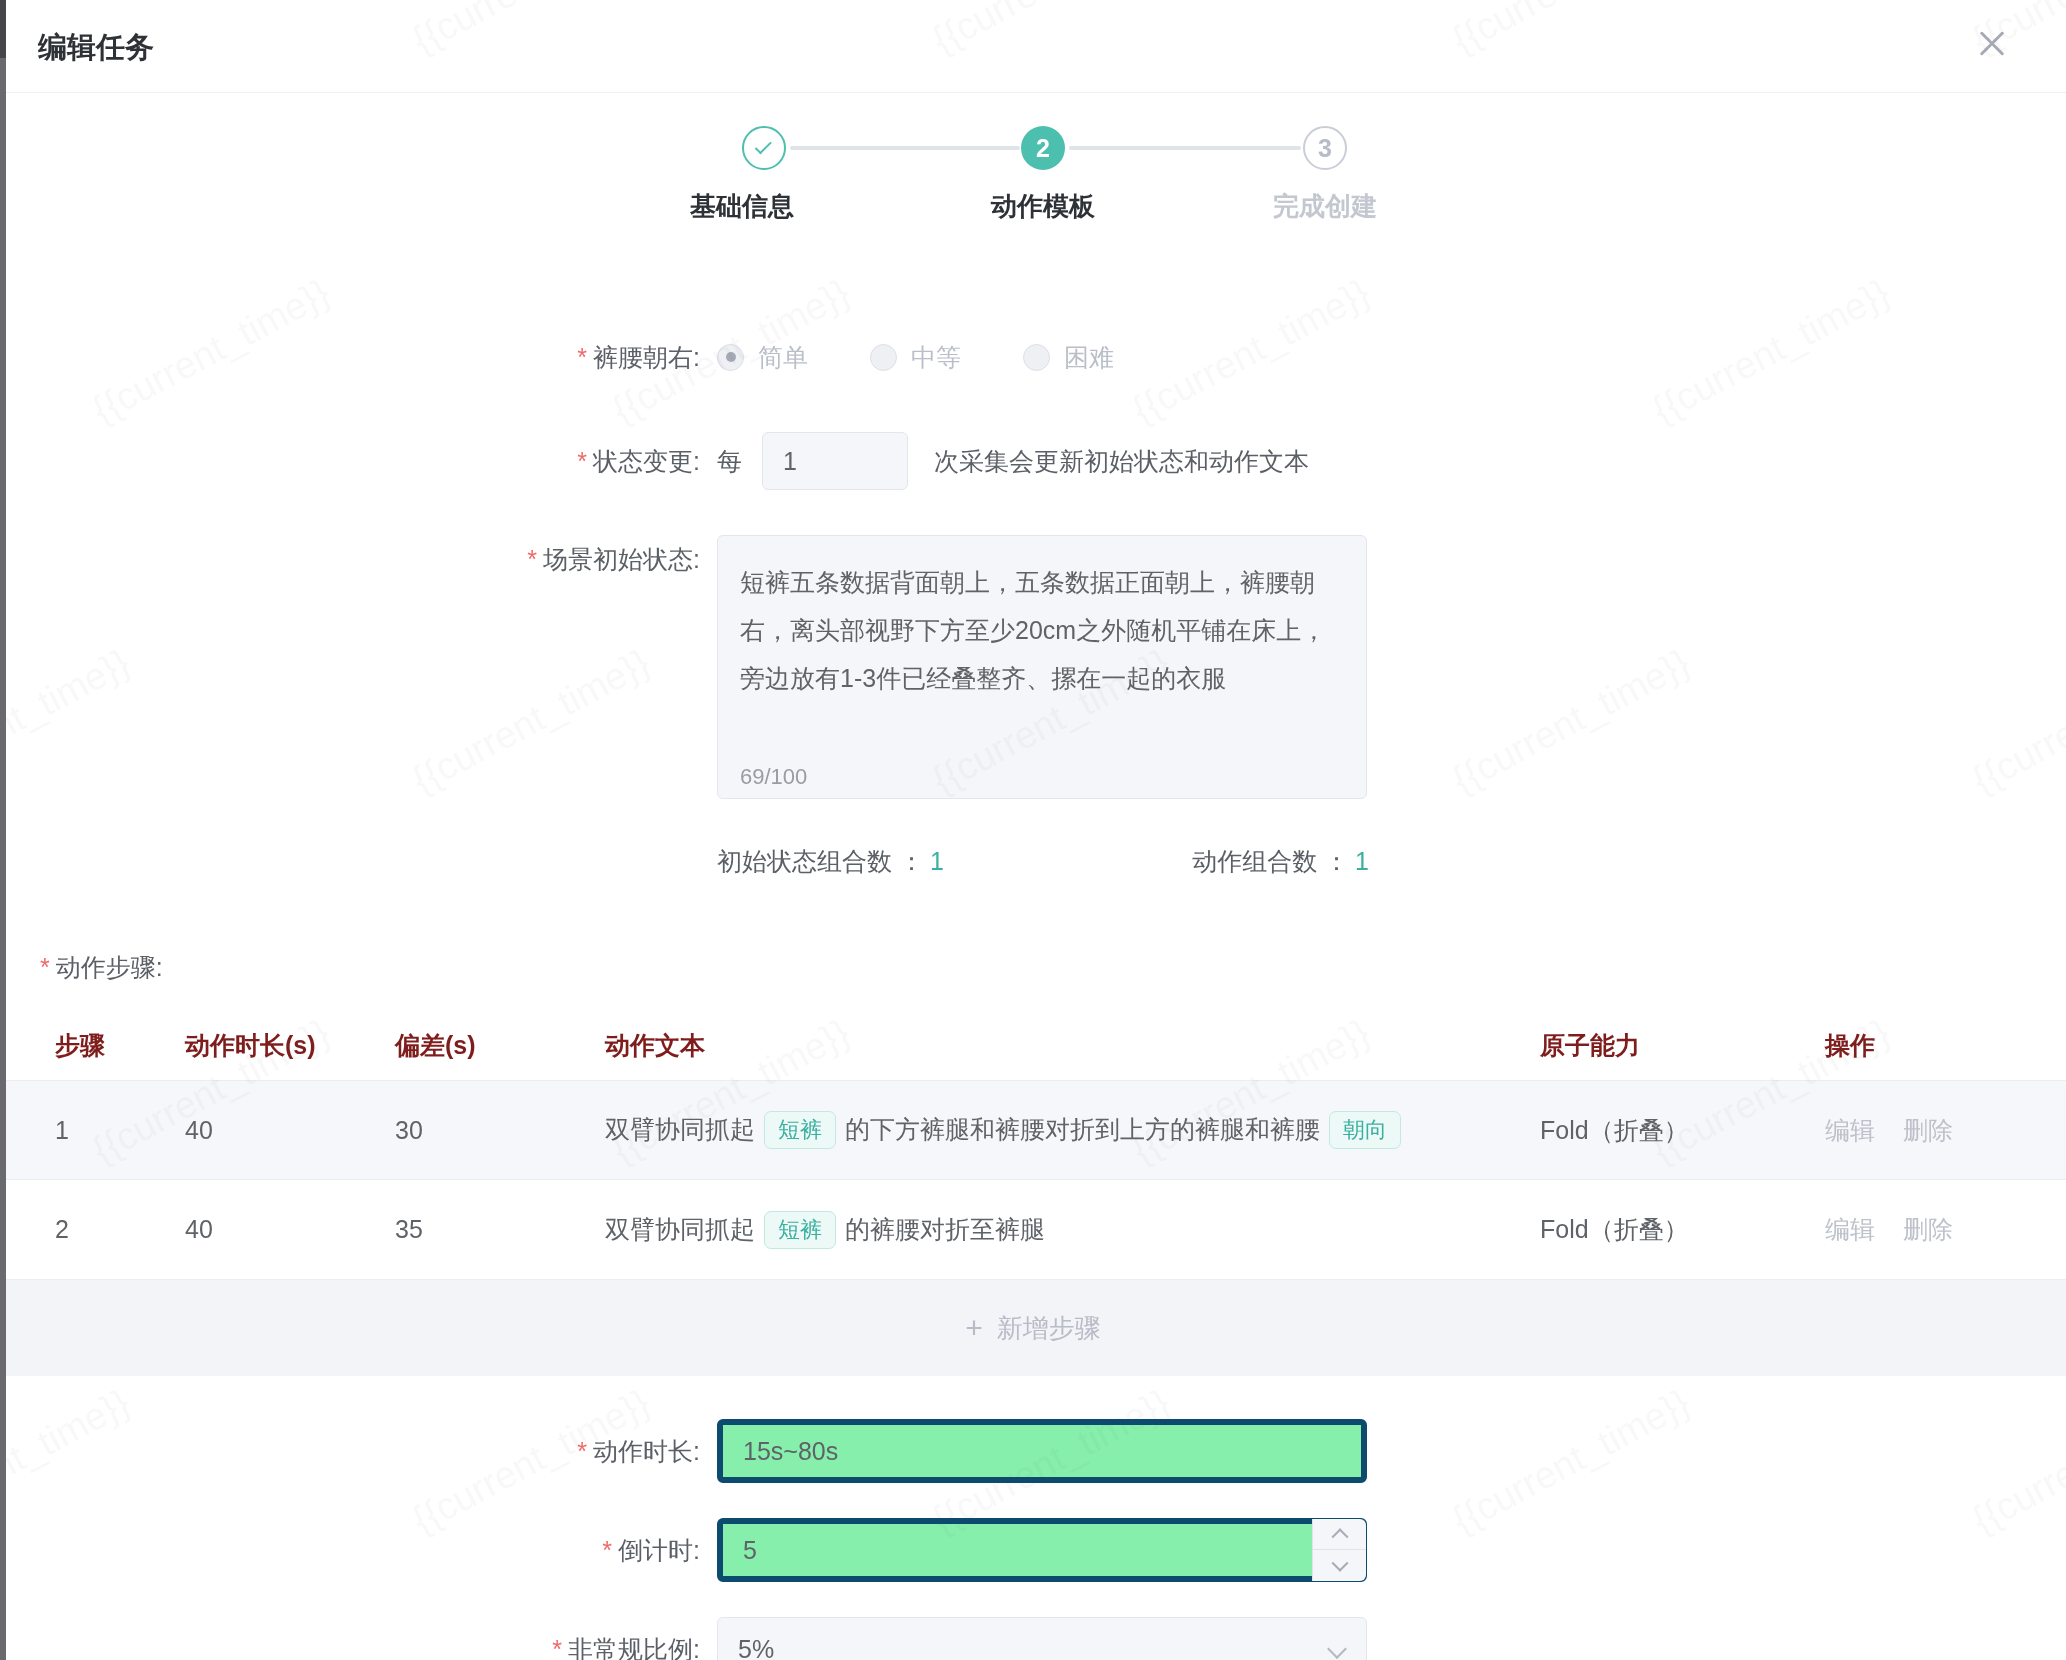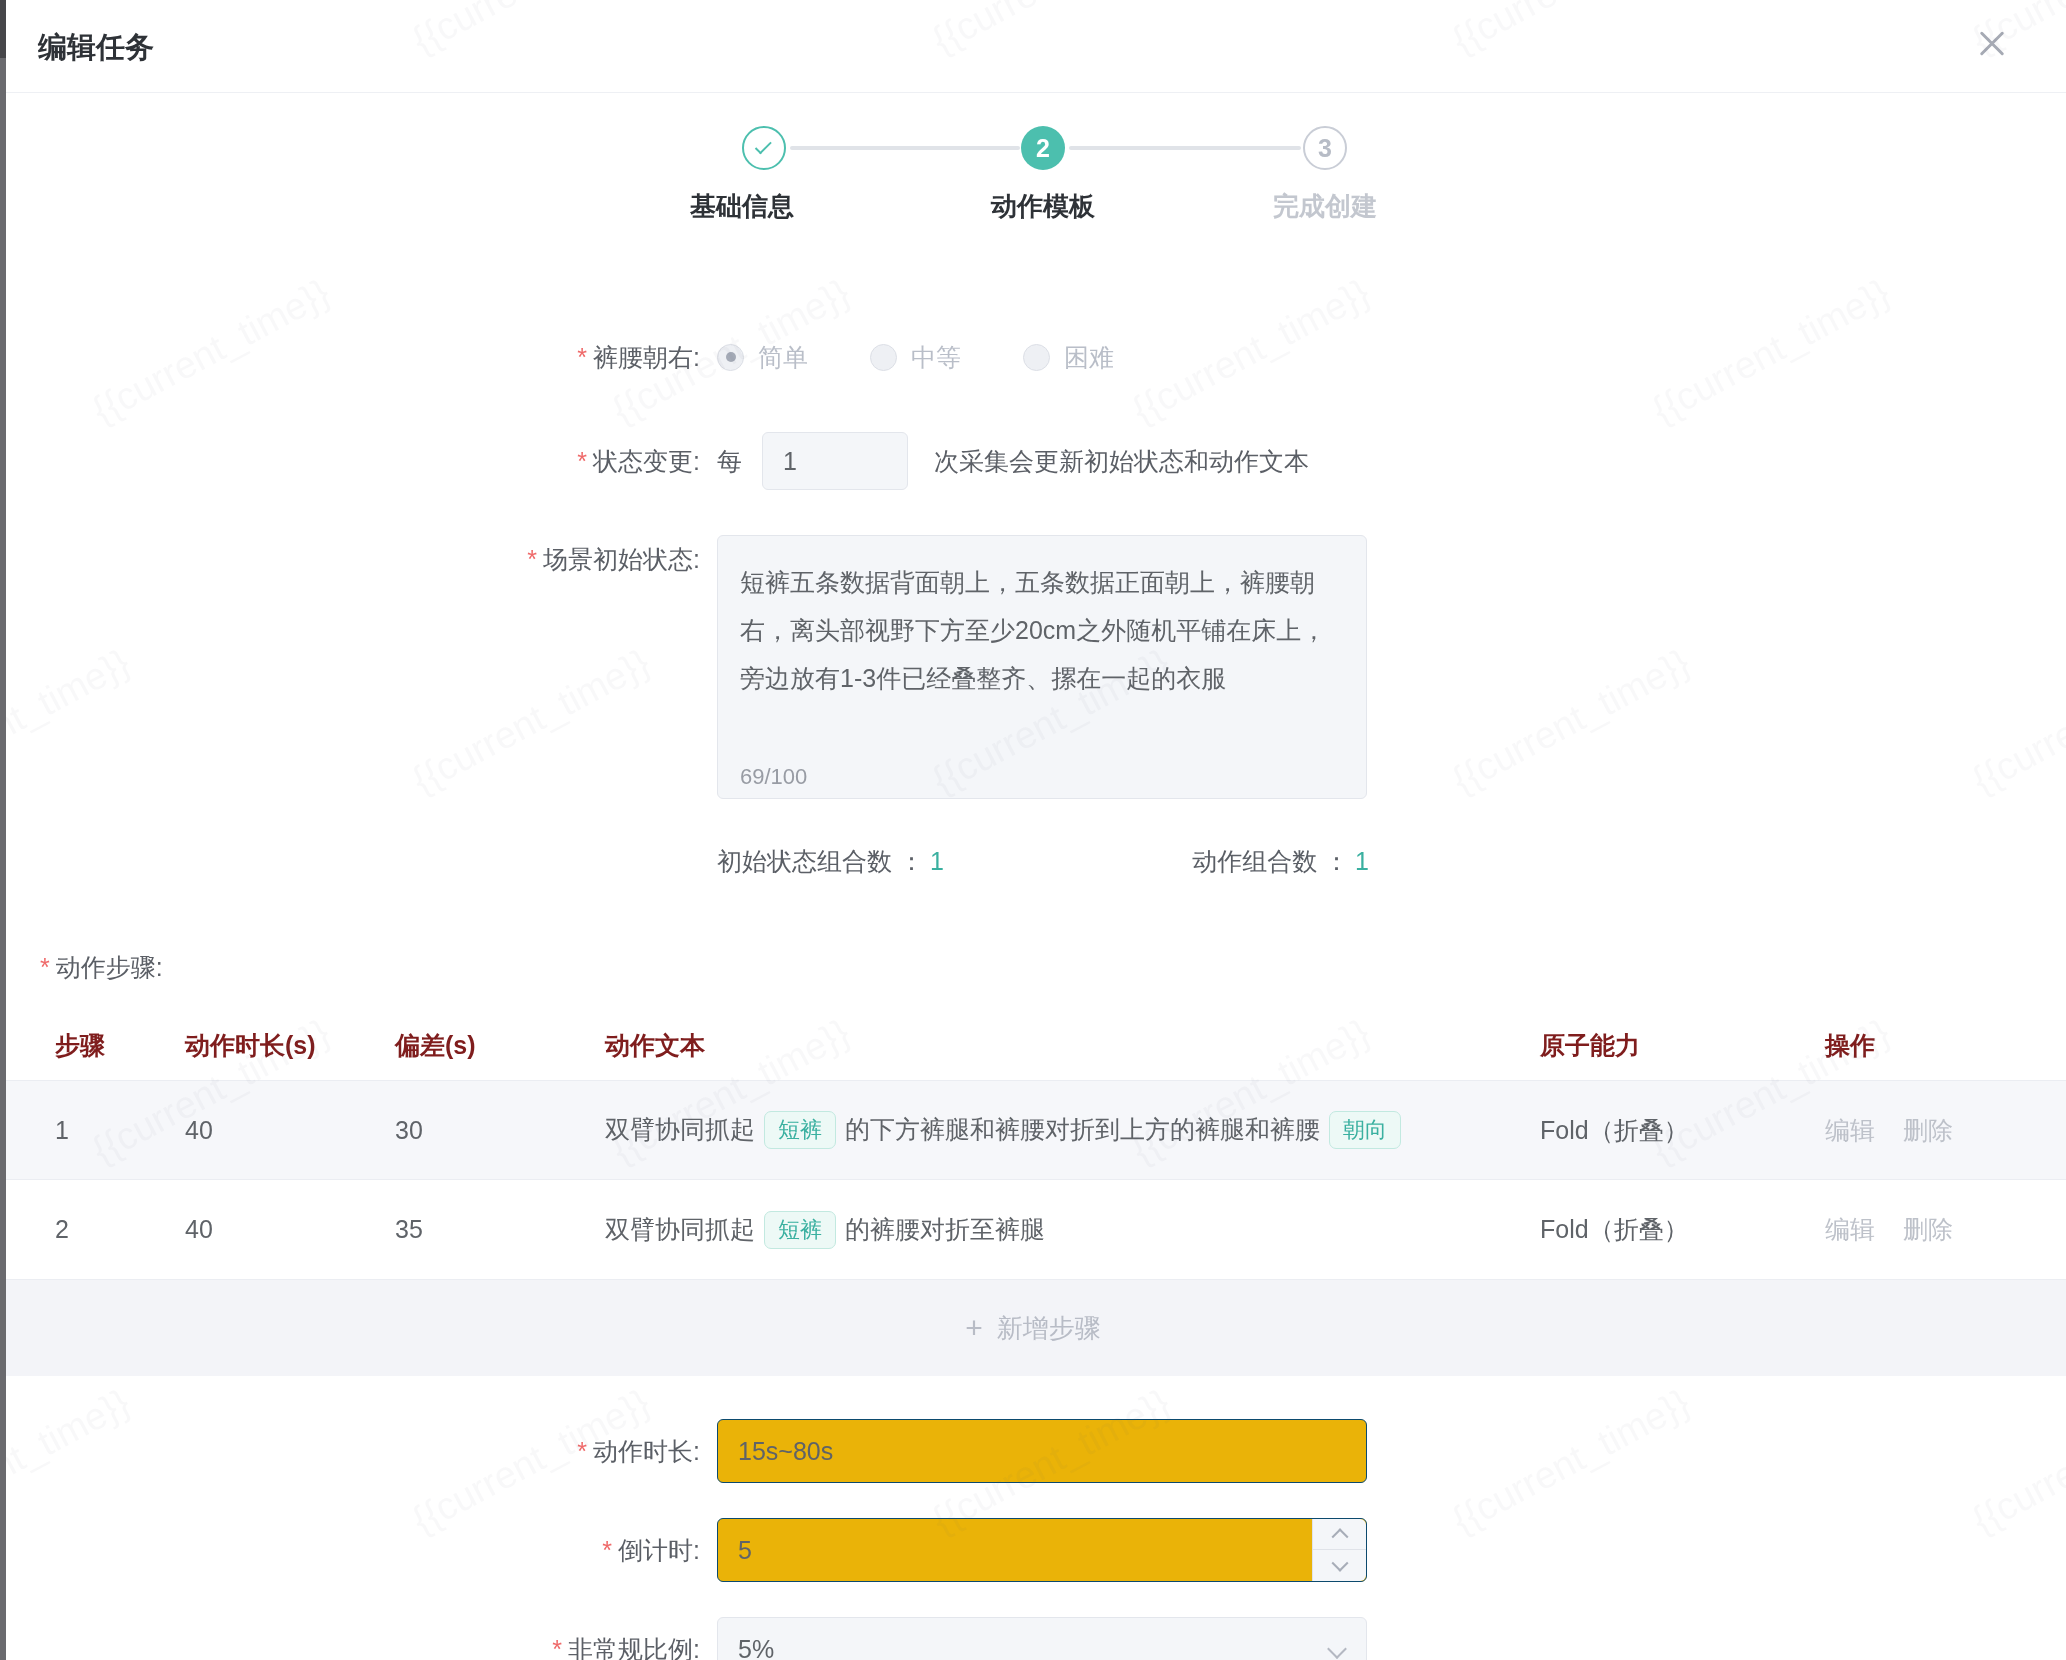--- a/index.html
+++ b/index.html
@@ -83,21 +83,21 @@
   .t-row.striped { background:#f6f7fa; border-top:1px solid #ebedf2; }
   .tag { display:inline-block; font-size:22px; line-height:36px; padding:0 13px; margin:0 9px;
     color:#3ab0a0; background:#edf9f6; border:1px solid #c2e9e0; border-radius:7px; vertical-align:1px; }
   .act-link { color:#bdc1c9; margin-right:28px; font-size:25px; cursor:pointer; }
   .add-band { height:96px; background:#f3f4f8; display:flex; align-items:center; justify-content:center; cursor:pointer; }
   .add-band .plus { font-size:30px; color:#b8bcc6; margin-right:14px; font-weight:300; }
   .add-band .add-label { font-size:26px; color:#b8bcc6; }
 
   
   .row-duration { margin-top:43px; height:64px; }
-  .big-input { width:650px; height:64px; background:#eab308; border:1px solid #0c4a6e; border-radius:6px;
+  .big-input { width:650px; height:64px; background:#86efac; border:6px solid #0c4a6e; border-radius:6px;
     font-size:25px; color:#5f6368; padding-left:20px; outline:none; font-family:inherit; }
   .row-countdown { margin-top:35px; height:64px; }
   .num-wrap { position:relative; margin-left:17px; width:650px; height:64px; }
   .num-wrap .big-input { position:absolute; inset:0; width:650px; }
   .spin { position:absolute; right:1px; top:1px; width:54px; height:62px; border-left:1px solid #e0e3e9; z-index:2; }
   .spin-btn { height:31px; background:#f4f6f9; display:flex; align-items:center; justify-content:center; cursor:pointer; }
   .spin-btn.up { border-bottom:1px solid #e0e3e9; border-top-right-radius:6px; }
   .spin-btn.down { border-bottom-right-radius:6px; }
   .chev { width:12px; height:12px; border-left:2px solid #a7adb8; border-top:2px solid #a7adb8; }
   .chev.up { transform:rotate(45deg) translate(2px,2px); }

